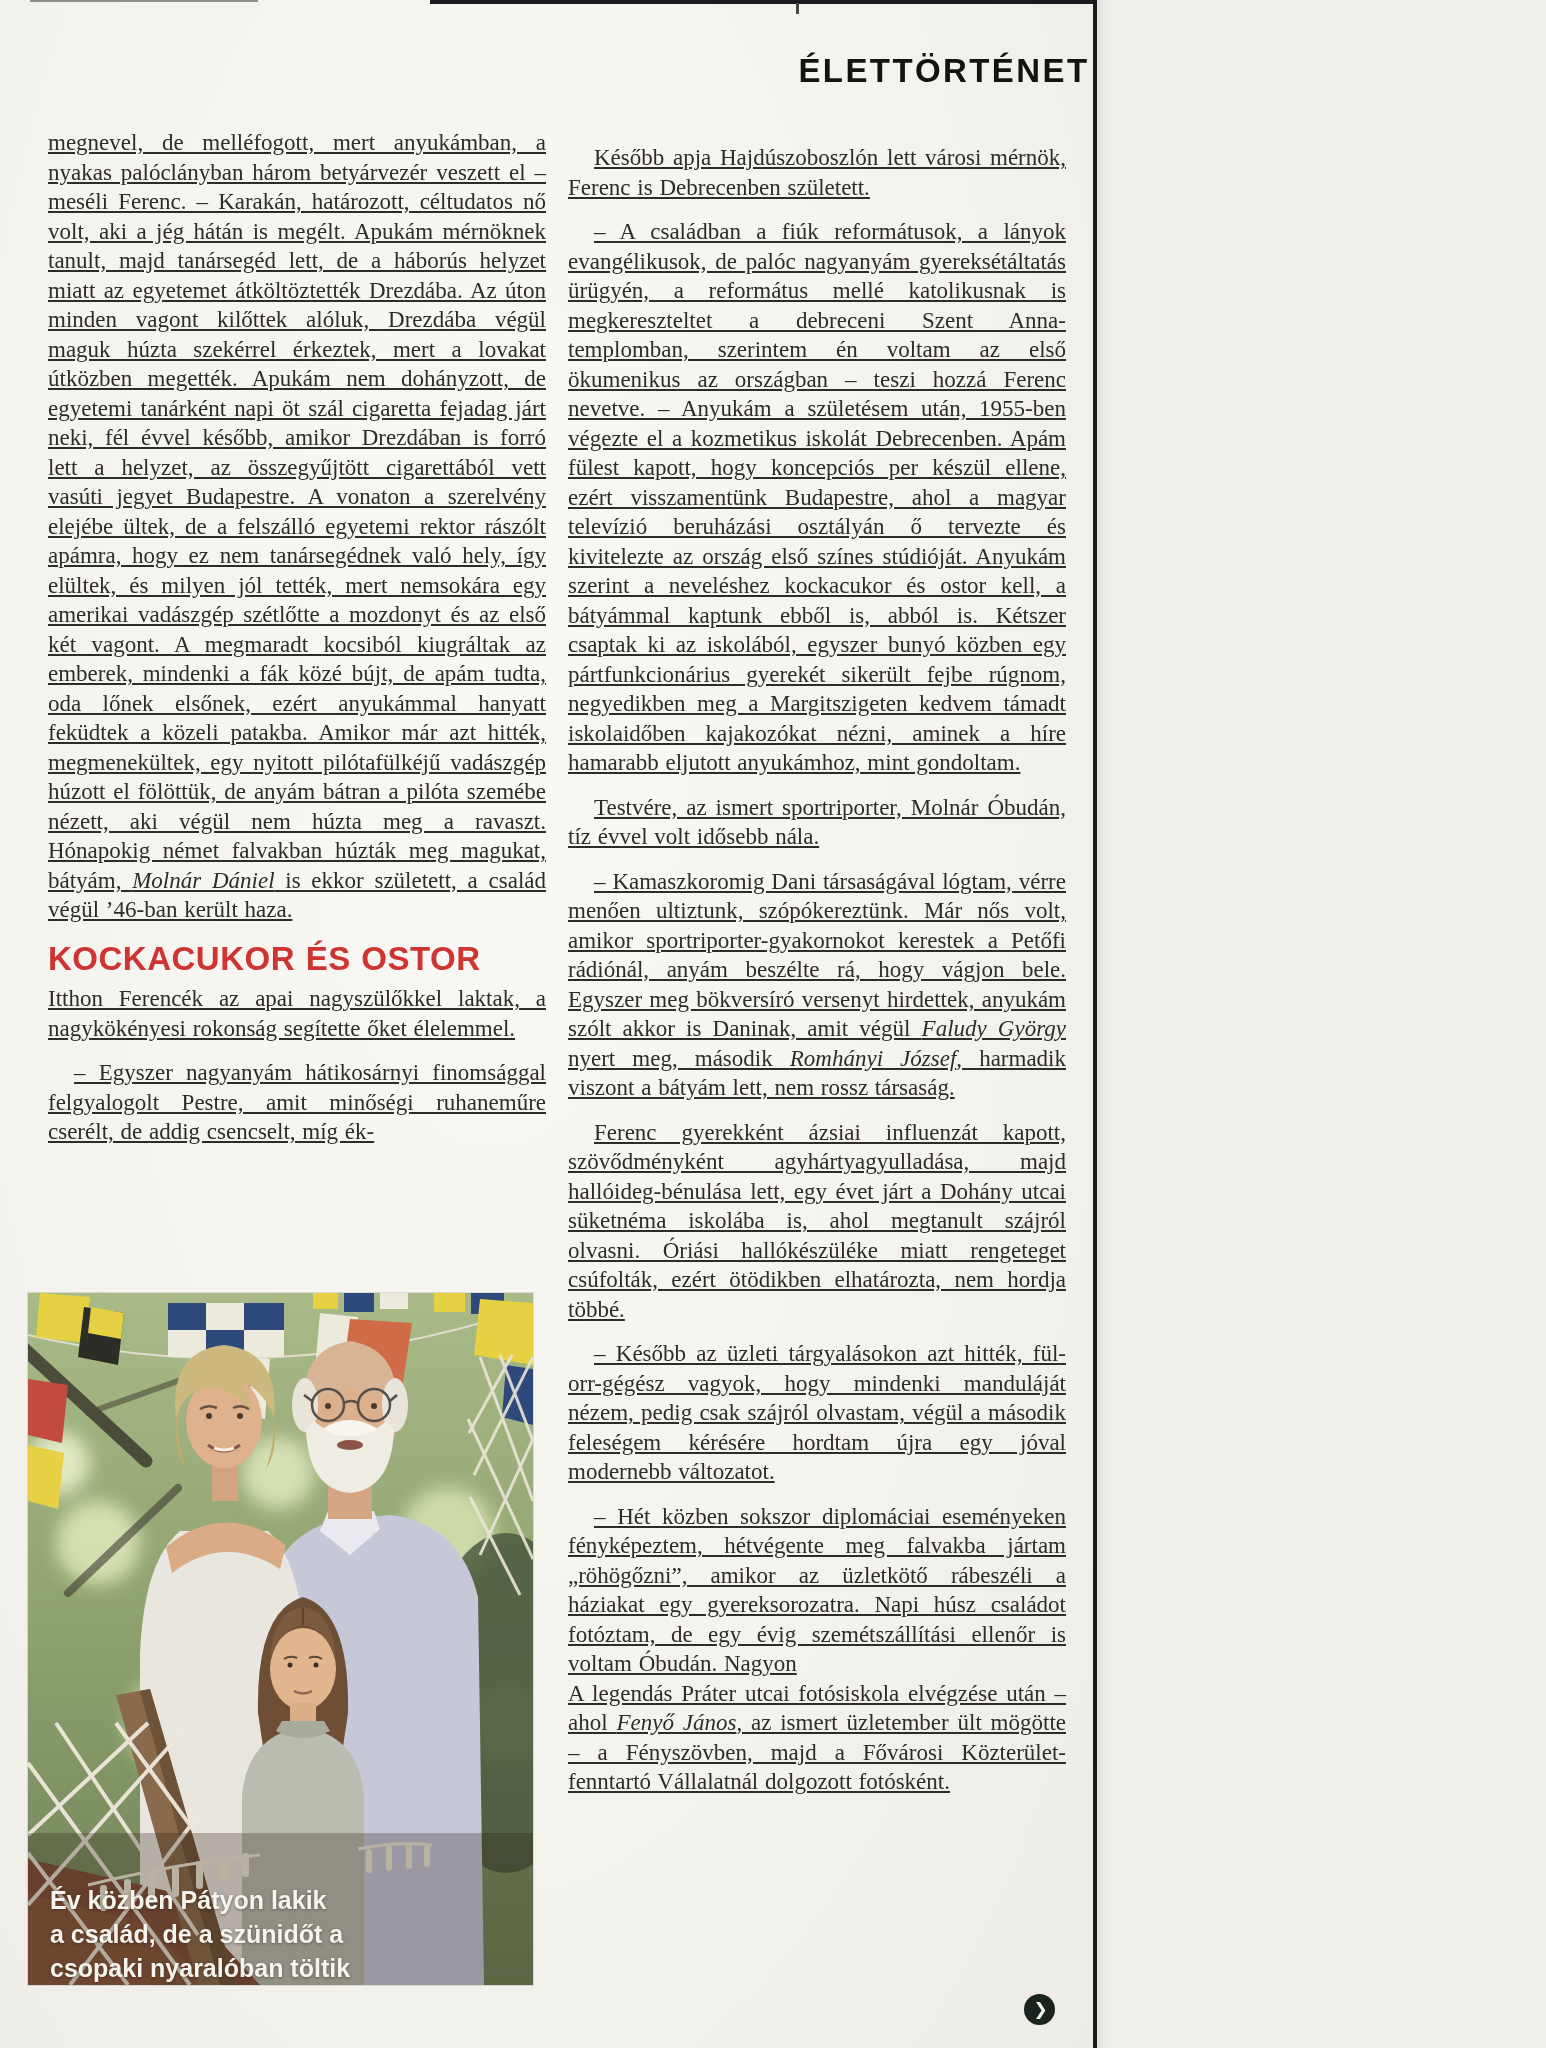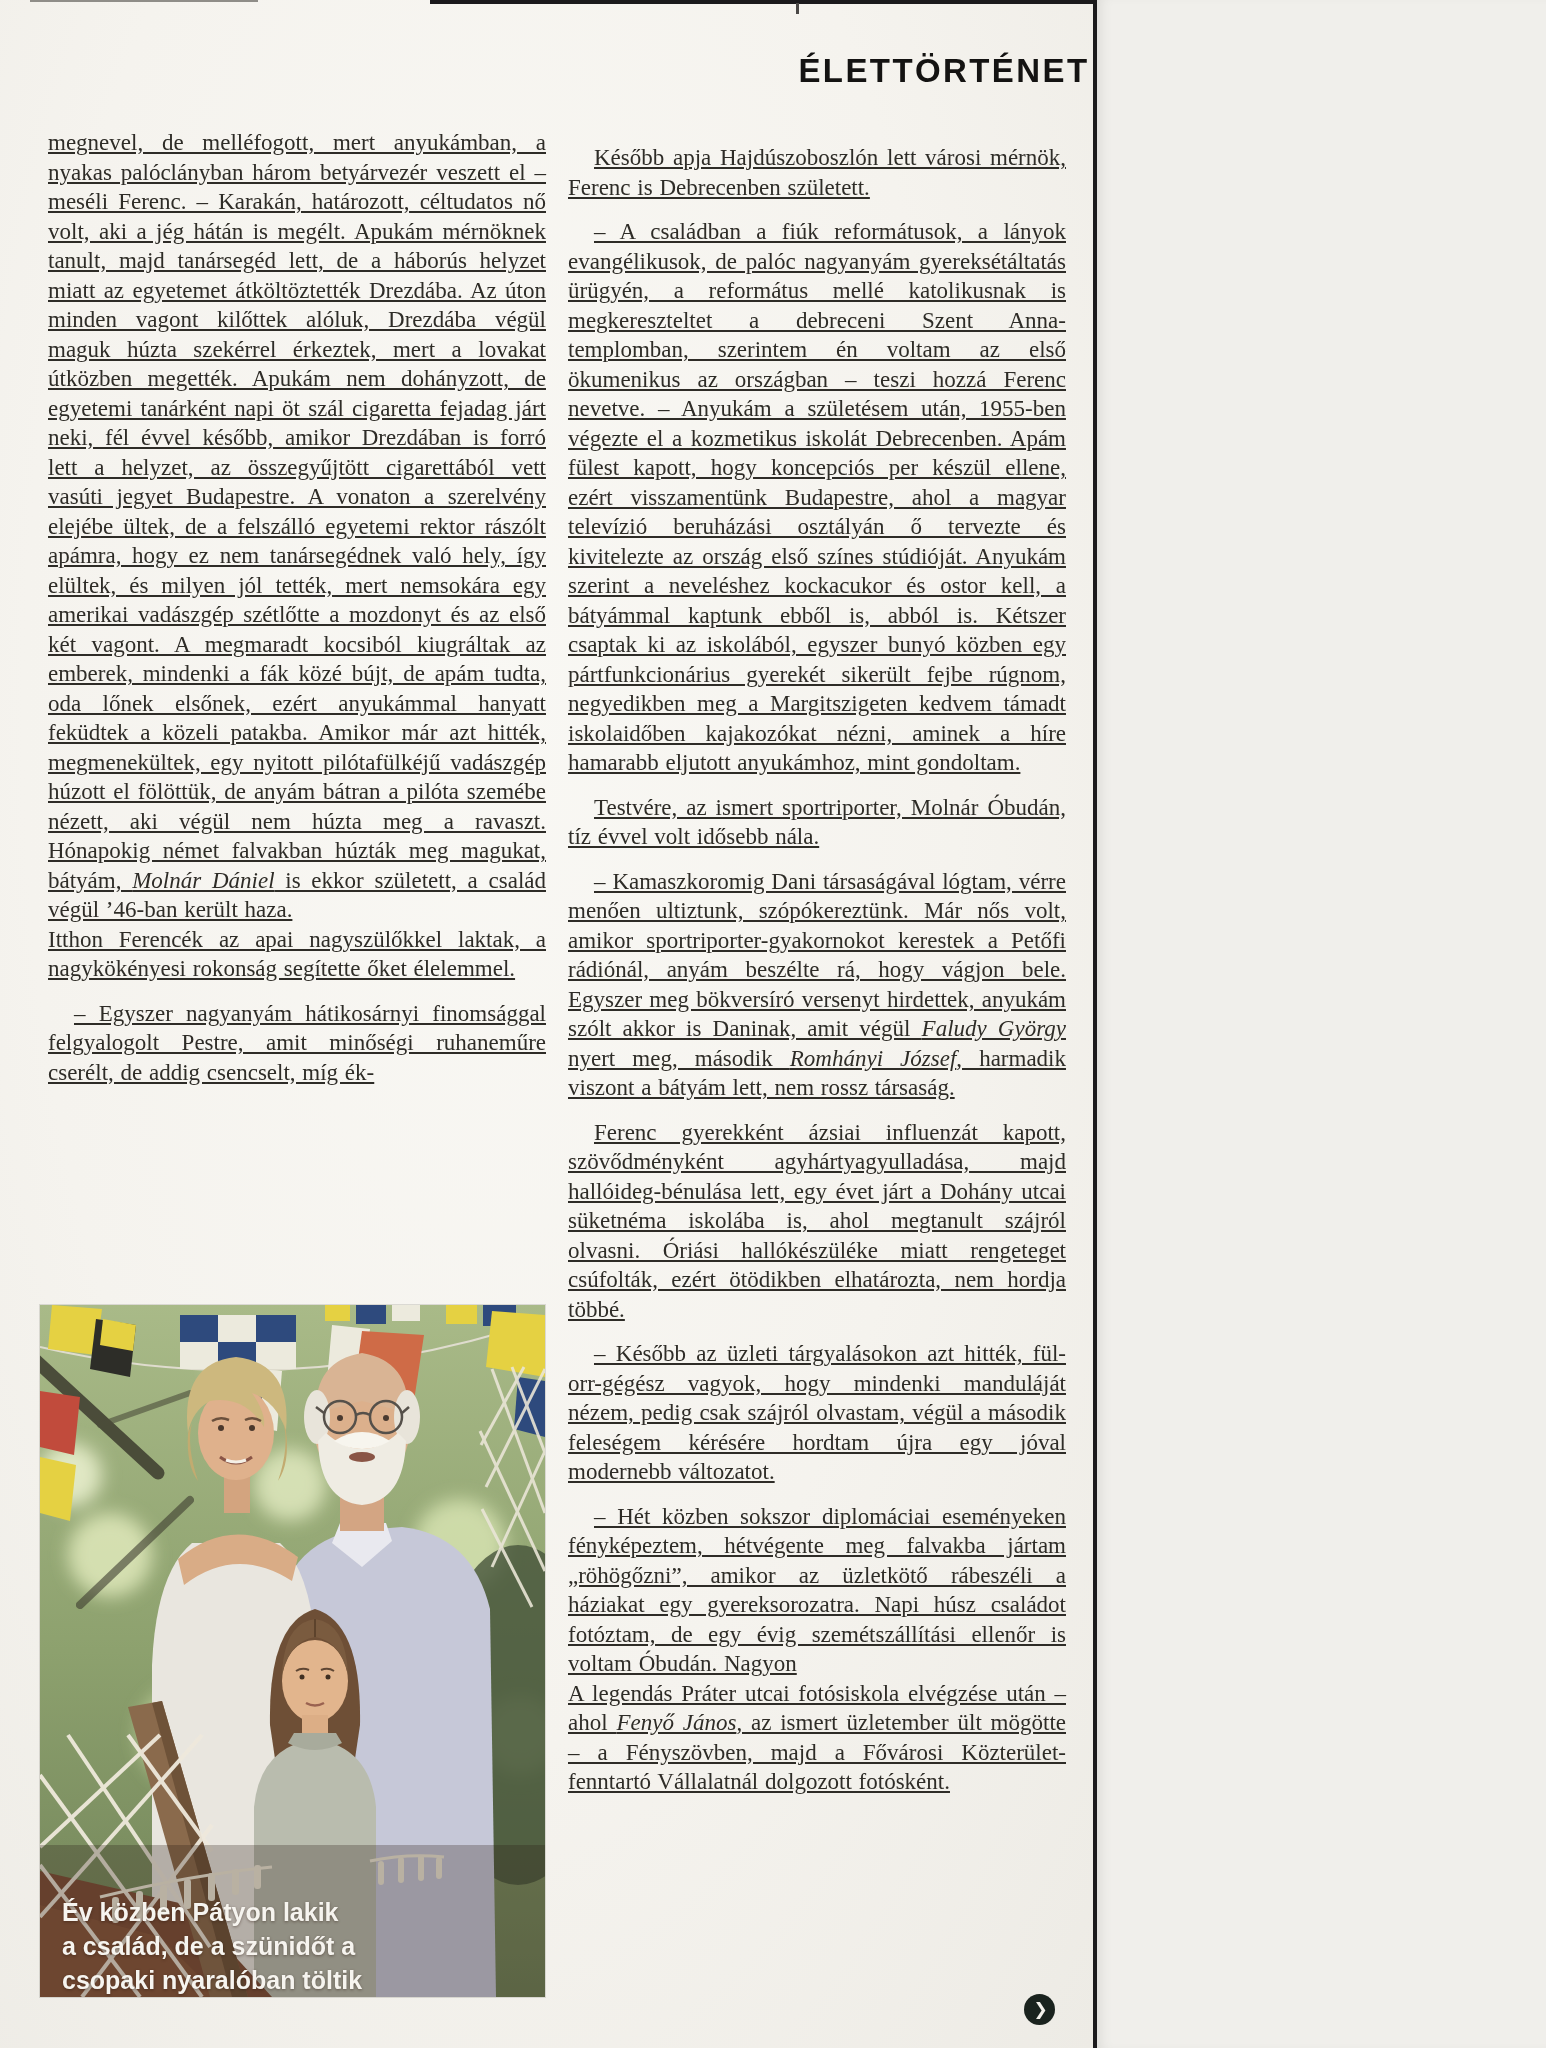--- a/index.html
+++ b/index.html
@@ -39,21 +39,21 @@
   .col-right{left:568px;}
   .para{margin:0;text-decoration:underline;}
   .para.indent{text-indent:26px;margin-top:15px;}
   .section-heading{
     font-family:"Liberation Sans",sans-serif;font-weight:800;
     font-size:33px;line-height:1.05;letter-spacing:.5px;
     color:#ce3431;margin:17px 0 8px 0;text-align:left;
   }
 
   .photo{
-    position:absolute;left:28px;top:1293px;width:505px;height:692px;margin:12px;
+    position:absolute;left:28px;top:1293px;width:505px;height:692px;margin:0;
     box-shadow:0 0 0 1px rgba(60,60,50,.15);
   }
   .photo svg{display:block;}
   .photo-caption{
     position:absolute;left:22px;top:590px;width:330px;
     font-family:"Liberation Sans",sans-serif;font-weight:700;
     font-size:25px;line-height:34px;color:#f6f4ef;
     text-shadow:0 1px 3px rgba(40,20,10,.45);
   }
   .photo-caption span{display:block;}
@@ -76,20 +76,21 @@
   <div class="page-margin-right"></div>
   <div class="rule-top-left"></div>
   <div class="rule-top"></div>
   <div class="rule-tick"></div>
   <div class="rule-vertical"></div>
 
   <h1 class="page-title">ÉLETTÖRTÉNET</h1>
 
   <div class="col col-left">
       <p class="para">megnevel, de melléfogott, mert anyukámban, a nyakas palóclányban három betyárvezér veszett el – meséli Ferenc. – Karakán, határozott, céltudatos nő volt, aki a jég hátán is megélt. Apukám mérnöknek tanult, majd tanársegéd lett, de a háborús helyzet miatt az egyetemet átköltöztették Drezdába. Az úton minden vagont kilőttek alóluk, Drezdába végül maguk húzta szekérrel érkeztek, mert a lovakat útközben megették. Apukám nem dohányzott, de egyetemi tanárként napi öt szál cigaretta fejadag járt neki, fél évvel később, amikor Drezdában is forró lett a helyzet, az összegyűjtött cigarettából vett vasúti jegyet Budapestre. A vonaton a szerelvény elejébe ültek, de a felszálló egyetemi rektor rászólt apámra, hogy ez nem tanársegédnek való hely, így elültek, és milyen jól tették, mert nemsokára egy amerikai vadászgép szétlőtte a mozdonyt és az első két vagont. A megmaradt kocsiból kiugráltak az emberek, mindenki a fák közé bújt, de apám tudta, oda lőnek elsőnek, ezért anyukámmal hanyatt feküdtek a közeli patakba. Amikor már azt hitték, megmenekültek, egy nyitott pilótafülkéjű vadászgép húzott el fölöttük, de anyám bátran a pilóta szemébe nézett, aki végül nem húzta meg a ravaszt. Hónapokig német falvakban húzták meg magukat, bátyám, <i>Molnár Dániel</i> is ekkor született, a család végül ’46-ban került haza.</p>
+      <h2 class="section-heading">KOCKACUKOR ÉS OSTOR</h2>
       <p class="para">Itthon Ferencék az apai nagyszülőkkel laktak, a nagykökényesi rokonság segítette őket élelemmel.</p>
       <p class="para indent">– Egyszer nagyanyám hátikosárnyi finomsággal felgyalogolt Pestre, amit minőségi ruhaneműre cserélt, de addig csencselt, míg ék-</p>
     </div>
   <div class="col col-right">
       <p class="para indent">Később apja Hajdúszoboszlón lett városi mérnök, Ferenc is Debrecenben született.</p>
       <p class="para indent">– A családban a fiúk reformátusok, a lányok evangélikusok, de palóc nagyanyám gyereksétáltatás ürügyén, a református mellé katolikusnak is megkereszteltet a debreceni Szent Anna-templomban, szerintem én voltam az első ökumenikus az országban – teszi hozzá Ferenc nevetve. – Anyukám a születésem után, 1955-ben végezte el a kozmetikus iskolát Debrecenben. Apám fülest kapott, hogy koncepciós per készül ellene, ezért visszamentünk Budapestre, ahol a magyar televízió beruházási osztályán ő tervezte és kivitelezte az ország első színes stúdióját. Anyukám szerint a neveléshez kockacukor és ostor kell, a bátyámmal kaptunk ebből is, abból is. Kétszer csaptak ki az iskolából, egyszer bunyó közben egy pártfunkcionárius gyerekét sikerült fejbe rúgnom, negyedikben meg a Margitszigeten kedvem támadt iskolaidőben kajakozókat nézni, aminek a híre hamarabb eljutott anyukámhoz, mint gondoltam.</p>
       <p class="para indent">Testvére, az ismert sportriporter, Molnár Óbudán, tíz évvel volt idősebb nála.</p>
       <p class="para indent">– Kamaszkoromig Dani társaságával lógtam, vérre menően ultiztunk, szópókereztünk. Már nős volt, amikor sportriporter-gyakornokot kerestek a Petőfi rádiónál, anyám beszélte rá, hogy vágjon bele. Egyszer meg bökversíró versenyt hirdettek, anyukám szólt akkor is Daninak, amit végül <i>Faludy György</i> nyert meg, második <i>Romhányi József</i>, harmadik viszont a bátyám lett, nem rossz társaság.</p>
       <p class="para indent">Ferenc gyerekként ázsiai influenzát kapott, szövődményként agyhártyagyulladása, majd hallóideg-bénulása lett, egy évet járt a Dohány utcai süketnéma iskolába is, ahol megtanult szájról olvasni. Óriási hallókészüléke miatt rengeteget csúfolták, ezért ötödikben elhatározta, nem hordja többé.</p>
       <p class="para indent">– Később az üzleti tárgyalásokon azt hitték, fül-orr-gégész vagyok, hogy mindenki manduláját nézem, pedig csak szájról olvastam, végül a második feleségem kérésére hordtam újra egy jóval modernebb változatot.</p>

